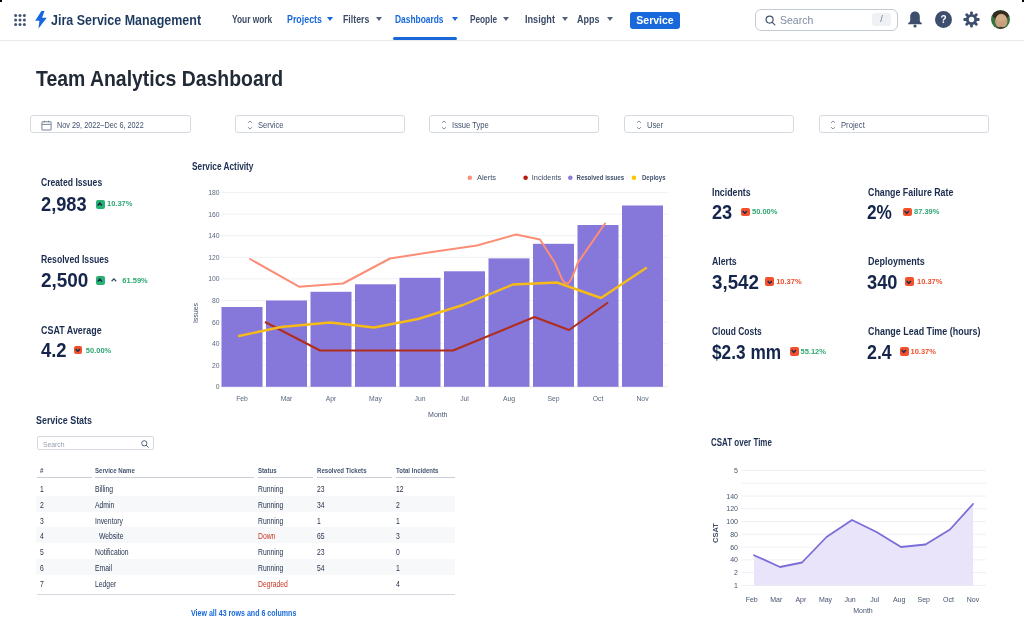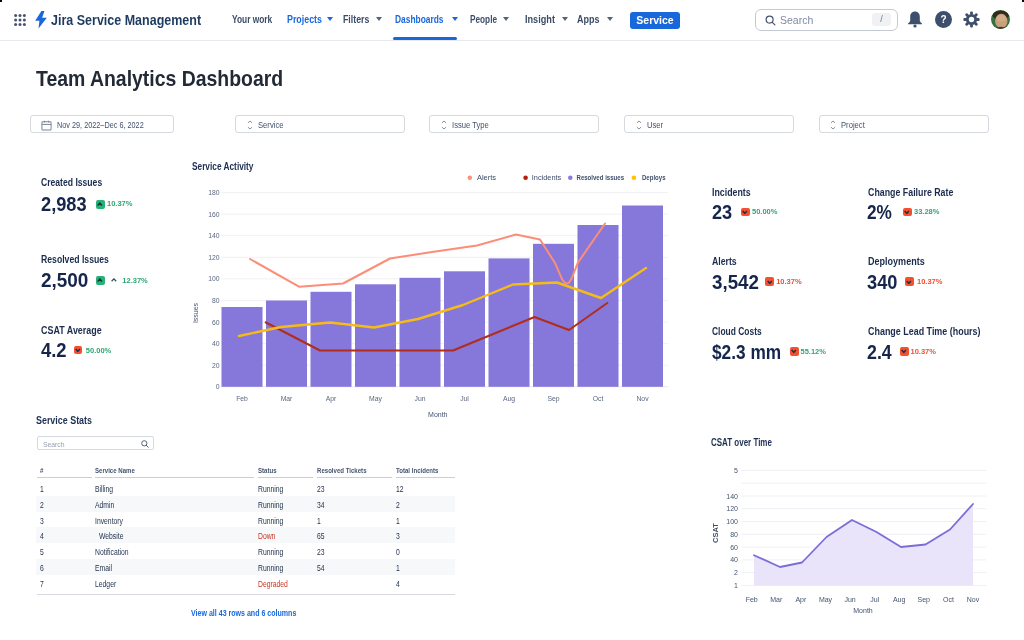--- a/index.html
+++ b/index.html
@@ -102,21 +102,21 @@
         <ellipse cx="9.8" cy="5.2" rx="8.2" ry="4.8" fill="#332a20"></ellipse>
         <ellipse cx="10.3" cy="11" rx="6.2" ry="7.2" fill="#c9a07e"></ellipse>
         <ellipse cx="10.3" cy="8.3" rx="4.8" ry="3.2" fill="#d3ac88"></ellipse>
         <path d="M2.5 19 Q10 14.5 17.5 19 Z" fill="#473a2c"></path>
       </g>
     </svg>
 </div>
 <div class="abs" style="left:0;top:0;width:2px;height:2px;background:#000;"></div>
 <div class="abs" style="left:1022px;top:0;width:2px;height:2px;background:#000;"></div>
 <div class="abs" style="left:35.5px;top:67.7px;font-size:22.5px;font-weight:700;color:#222a36;line-height:1;transform:scaleX(0.863);">Team Analytics Dashboard</div>
-<div class="abs fbox" style="left:30px;width:144px;">
+<div class="abs fbox" style="left:30px;width:161px;">
     <svg class="abs" style="left:10px;top:4px" width="11" height="11" viewBox="0 0 12 12">
       <g stroke="#7a8699" stroke-width="1.1" fill="none">
         <rect x="1" y="2" width="10" height="9" rx="1"></rect>
         <line x1="1" y1="4.8" x2="11" y2="4.8"></line>
         <line x1="3.8" y1="0.8" x2="3.8" y2="2.6"></line>
         <line x1="8.2" y1="0.8" x2="8.2" y2="2.6"></line>
       </g>
     </svg>
     <div class="abs ftext" style="left:26px;transform:scaleX(0.81);">Nov 29, 2022–Dec 6, 2022</div>
   </div>
@@ -165,42 +165,42 @@
 <div class="abs pct pgreen" style="left:107.0px;top:200.3px;">10.37%</div>
 <div class="abs slabel" style="left:41.3px;top:254.3px;transform:scaleX(0.825);">Resolved Issues</div>
 <div class="abs snum" style="left:41.0px;top:269.1px;transform:scaleX(0.902);">2,500</div>
 <div class="abs bdg bgreen" style="left:96.0px;top:276.3px;"></div>
 <svg class="abs" style="left:97.3px;top:278.4px" width="5.6" height="4.4" viewBox="0 0 5.6 4.4">
     <path d="M0.7 3.5 L2.8 1 L4.9 3.5" fill="none" stroke="#1c2f52" stroke-width="1.5"></path>
   </svg>
 <svg class="abs" style="left:110.8px;top:278.4px" width="5.8" height="4" viewBox="0 0 5.8 4">
     <path d="M0.6 3.2 L2.9 0.9 L5.2 3.2" fill="none" stroke="#3a4a66" stroke-width="1.3"></path>
   </svg>
-<div class="abs pct pgreen" style="left:122.3px;top:276.5px;">12.37%</div>
+<div class="abs pct pgreen" style="left:122.3px;top:276.5px;">61.59%</div>
 <div class="abs slabel" style="left:41.3px;top:325.1px;transform:scaleX(0.85);">CSAT Average</div>
 <div class="abs snum" style="left:41.0px;top:339.4px;transform:scaleX(0.877);">4.2</div>
 <div class="abs bdg bred" style="left:73.9px;top:345.9px;"></div>
 <svg class="abs" style="left:75.2px;top:348.0px" width="5.6" height="4.4" viewBox="0 0 5.6 4.4">
     <path d="M0.7 0.9 L2.8 3.4 L4.9 0.9" fill="none" stroke="#1c2f52" stroke-width="1.5"></path>
   </svg>
 <div class="abs pct pgreen" style="left:85.8px;top:347.4px;">50.00%</div>
 <div class="abs slabel" style="left:712px;top:187.0px;transform:scaleX(0.838);">Incidents</div>
 <div class="abs snum" style="left:711.5px;top:201.0px;transform:scaleX(0.865);">23</div>
 <div class="abs bdg bred" style="left:741.1px;top:207.7px;"></div>
 <svg class="abs" style="left:742.4px;top:209.8px" width="5.6" height="4.4" viewBox="0 0 5.6 4.4">
     <path d="M0.7 0.9 L2.8 3.4 L4.9 0.9" fill="none" stroke="#1c2f52" stroke-width="1.5"></path>
   </svg>
 <div class="abs pct pgreen" style="left:752.0px;top:208.2px;">50.00%</div>
 <div class="abs slabel" style="left:867.7px;top:187.0px;transform:scaleX(0.841);">Change Failure Rate</div>
 <div class="abs snum" style="left:867.3px;top:201.0px;transform:scaleX(0.82);">2%</div>
 <div class="abs bdg bred" style="left:903.1px;top:207.7px;"></div>
 <svg class="abs" style="left:904.4px;top:209.8px" width="5.6" height="4.4" viewBox="0 0 5.6 4.4">
     <path d="M0.7 0.9 L2.8 3.4 L4.9 0.9" fill="none" stroke="#1c2f52" stroke-width="1.5"></path>
   </svg>
-<div class="abs pct pgreen" style="left:914.0px;top:208.2px;">33.28%</div>
+<div class="abs pct pgreen" style="left:914.0px;top:208.2px;">87.39%</div>
 <div class="abs slabel" style="left:712px;top:256.2px;transform:scaleX(0.83);">Alerts</div>
 <div class="abs snum" style="left:711.5px;top:271.0px;transform:scaleX(0.894);">3,542</div>
 <div class="abs bdg bred" style="left:765.3px;top:277.4px;"></div>
 <svg class="abs" style="left:766.6px;top:279.5px" width="5.6" height="4.4" viewBox="0 0 5.6 4.4">
     <path d="M0.7 0.9 L2.8 3.4 L4.9 0.9" fill="none" stroke="#1c2f52" stroke-width="1.5"></path>
   </svg>
 <div class="abs pct pred" style="left:776.2px;top:277.9px;">10.37%</div>
 <div class="abs slabel" style="left:867.7px;top:255.6px;transform:scaleX(0.86);">Deployments</div>
 <div class="abs snum" style="left:867.3px;top:271.0px;transform:scaleX(0.868);">340</div>
 <div class="abs bdg bred" style="left:905.0px;top:277.4px;"></div>

